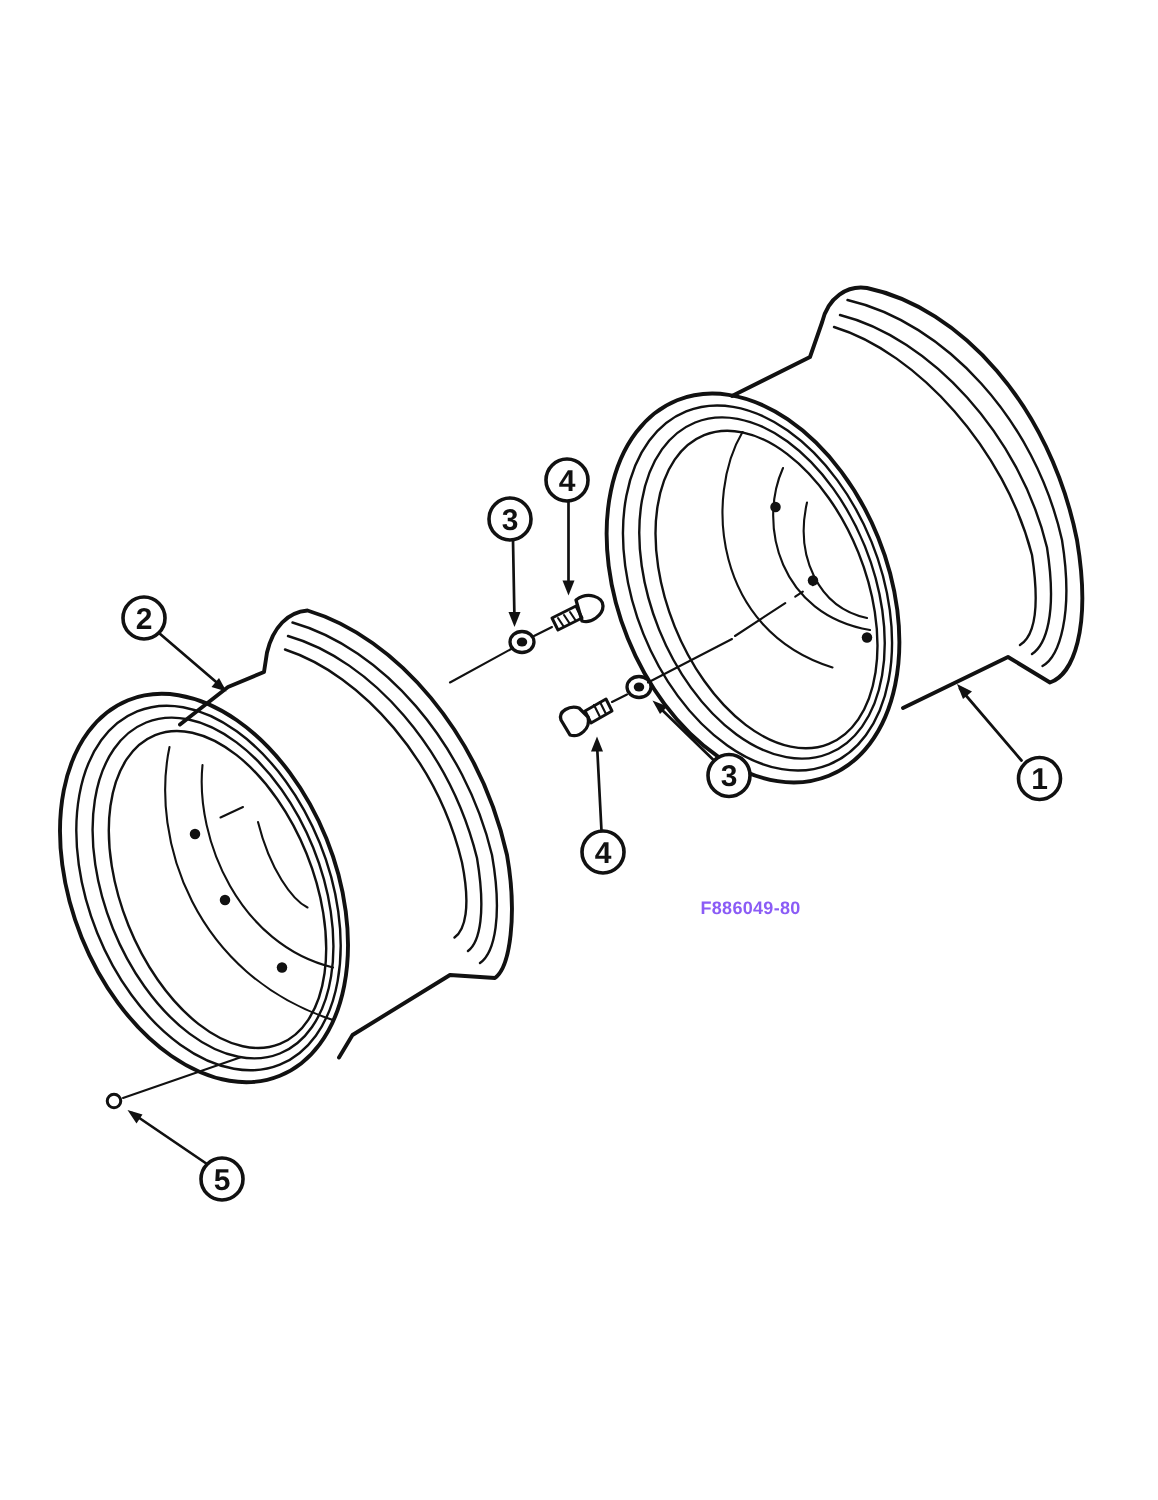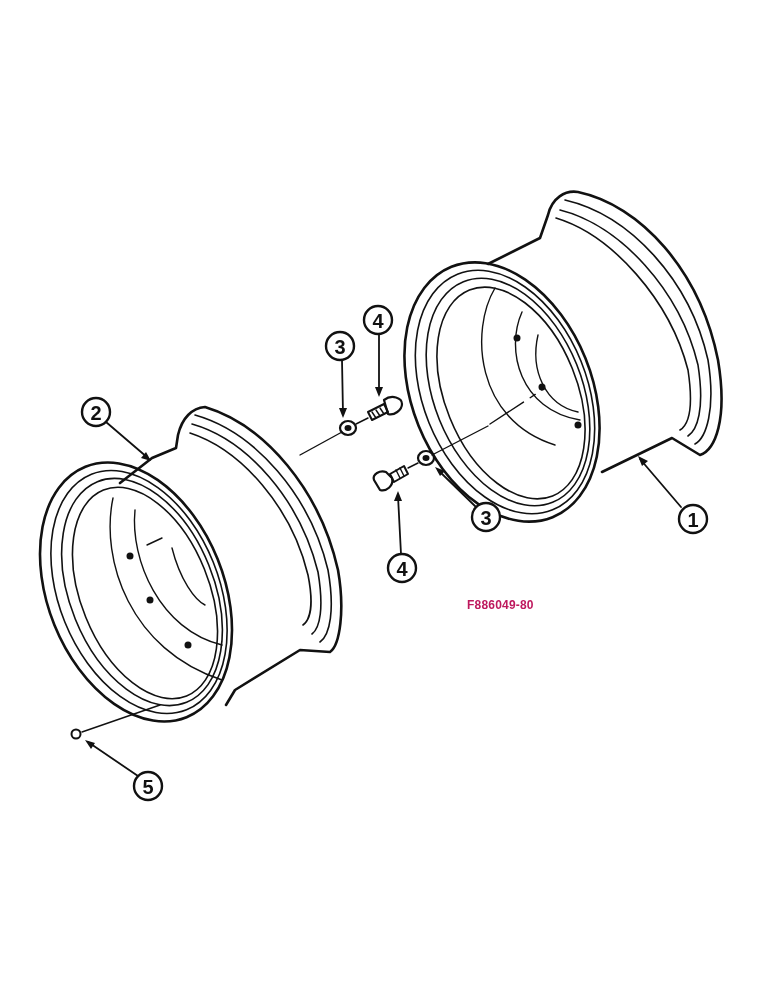--- a/index.html
+++ b/index.html
@@ -1,21 +1,21 @@
 <!DOCTYPE html>
 <html><head>
   <meta charset="utf-8">
   <style>
     html, body { margin: 0; padding: 0; background: #ffffff; }
     body { width: 772px; height: 1000px; position: relative; overflow: hidden; font-family: "Liberation Sans", sans-serif; }
     #diagram { position: absolute; left: 0; top: 0; width: 772px; height: 1000px; }
     .ln { fill: none; stroke: #111; stroke-linecap: round; stroke-linejoin: round; }
     .callout-circle { fill: #fff; stroke: #111; stroke-width: 2.4; }
     .callout-text { font-family: "Liberation Sans", sans-serif; font-weight: bold; font-size: 20px; fill: #111; text-anchor: middle; dominant-baseline: central; }
-    .fig-label { position: absolute; left: 467px; top: 598px; font-family: "Liberation Sans", sans-serif; font-weight: bold; font-size: 12px; color: #be185d; letter-spacing: 0.2px; }
+    .fig-label { position: absolute; left: 467px; top: 598px; font-family: "Liberation Sans", sans-serif; font-weight: bold; font-size: 12px; color: #8b5cf6; letter-spacing: 0.2px; }
   </style>
 </head>
 <body>
 
 <svg id="diagram" viewBox="0 0 772 1000" xmlns="http://www.w3.org/2000/svg">
 
   <g>
 
     <ellipse class="ln" stroke-width="2.6" cx="502" cy="392" rx="90" ry="135" transform="rotate(-22 502 392)"></ellipse>
     <ellipse class="ln" stroke-width="1.6" cx="505" cy="392" rx="82" ry="127" transform="rotate(-22 505 392)"></ellipse>

